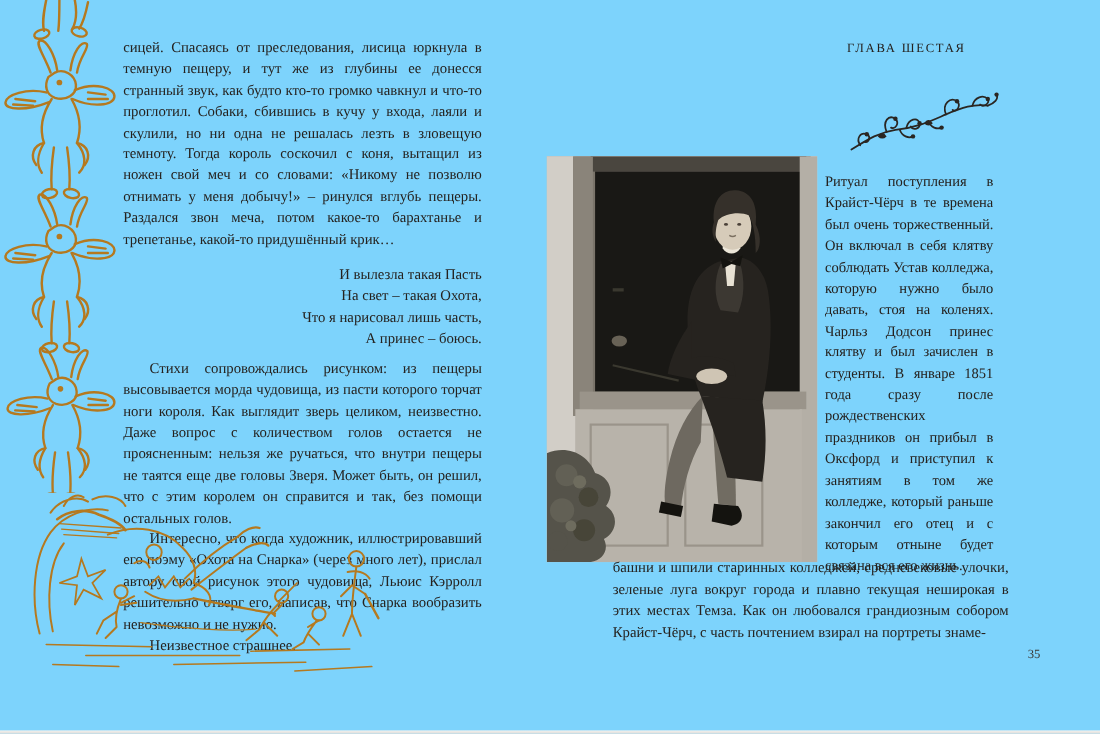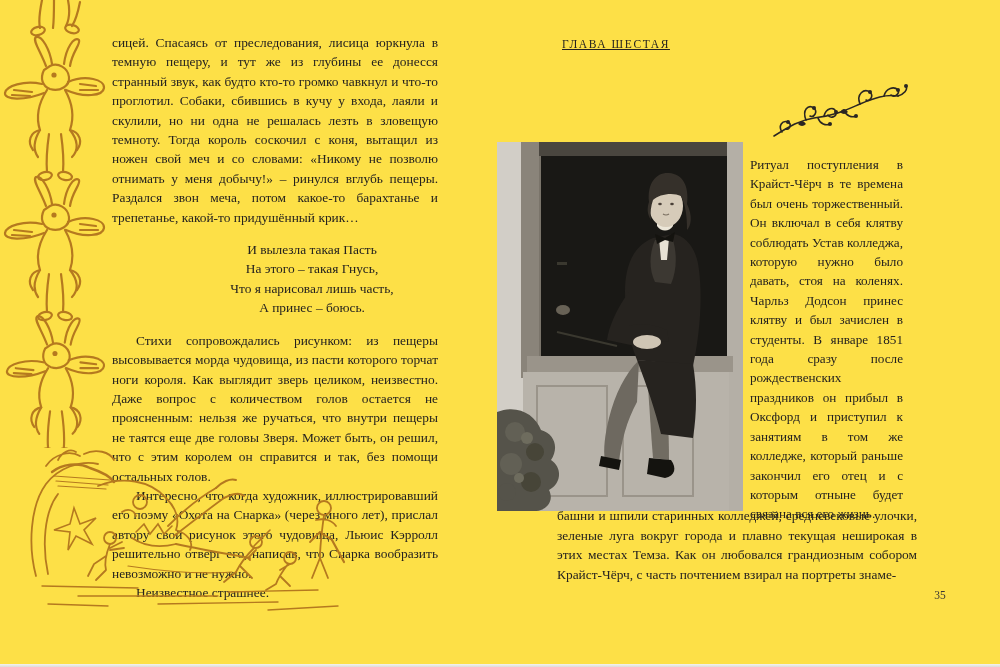--- a/index.html
+++ b/index.html
@@ -2,43 +2,43 @@
 <html><head>
 <meta charset="utf-8">
 <style>
   html,body{margin:0;padding:0;}
   body{
     width:1000px;height:667px;overflow:hidden;
     background:#fdfdfc;
     font-family:"Liberation Serif","DejaVu Serif",serif;
     color:#25221f;
   }
-  .spread{position:relative;width:1000px;height:667px;background:#fde047;}
+  .spread{position:relative;width:1000px;height:667px;background:#7dd3fc;}
   .book-bottom-edge{
     position:absolute;left:0;bottom:0;width:1000px;height:3px;
     background:linear-gradient(#f3f2f0,#dddcd9);
   }
 
   
   .margin-art{position:absolute;left:2px;top:0;width:106px;height:448px;}
   .left-text{
     position:absolute;left:112px;top:33px;width:326px;
     font-size:13.4px;line-height:19.4px;text-align:justify;
   }
   .left-text p{margin:0;}
   .para-indent{text-indent:24px;}
   .verse{
-    margin:13px 0 13px 74px;text-align:center;
+    margin:13px 0 7px 74px;text-align:right;
   }
   .verse div{line-height:19.4px;}
   .bottom-art{position:absolute;left:18px;top:446px;width:336px;height:178px;}
 
   
   .chapter-head{
-    position:absolute;left:562px;top:38px;width:366px;text-align:left;text-decoration:underline;
+    position:absolute;left:512px;top:38px;width:366px;text-align:right;
   }
   .chapter-label{
     font-size:11.5px;letter-spacing:1.6px;margin:0;
   }
   .chapter-title{
     font-size:21px;margin:8px 0 0 0;font-weight:normal;
   }
   .flourish{position:absolute;left:772px;top:80px;width:136px;height:62px;}
   .photo{
     position:absolute;left:497px;top:142px;width:246px;height:369px;
@@ -103,21 +103,21 @@
       </g>
       <use href="#hu" transform="translate(0,140)"></use>
       <use href="#hu" transform="translate(2,280) scale(0.98)"></use>
     </svg>
   </div>
 
   <div class="left-text">
     <p>сицей. Спасаясь от преследования, лисица юркнула в темную пещеру, и тут же из глубины ее донесся странный звук, как будто кто-то громко чавкнул и что-то проглотил. Собаки, сбившись в кучу у входа, лаяли и скулили, но ни одна не решалась лезть в зловещую темноту. Тогда король соскочил с коня, вытащил из ножен свой меч и со словами: «Никому не позволю отнимать у меня добычу!» – ринулся вглубь пещеры. Раздался звон меча, потом какое-то барахтанье и трепетанье, какой-то придушённый крик…</p>
     <div class="verse">
       <div>И вылезла такая Пасть</div>
-      <div>На этого – такая Гнусь,</div>
+      <div>На свет – такая Охота,</div>
       <div>Что я нарисовал лишь часть,</div>
       <div>А принес – боюсь.</div>
     </div>
     <p class="para-indent">Стихи сопровождались рисунком: из пещеры высовывается морда чудовища, из пасти которого торчат ноги короля. Как выглядит зверь целиком, неизвестно. Даже вопрос с количеством голов остается не проясненным: нельзя же ручаться, что внутри пещеры не таятся еще две головы Зверя. Может быть, он решил, что с этим королем он справится и так, без помощи остальных голов.</p>
     <p class="para-indent">Интересно, что когда художник, иллюстрировавший его поэму «Охота на Снарка» (через много лет), прислал автору свой рисунок этого чудовища, Льюис Кэрролл решительно отверг его, написав, что Снарка вообразить невозможно и не нужно.</p>
     <p class="para-indent">Неизвестное страшнее.</p>
   </div>
 
   <div class="bottom-art">
     <svg width="336" height="178" viewBox="0 0 336 178">

